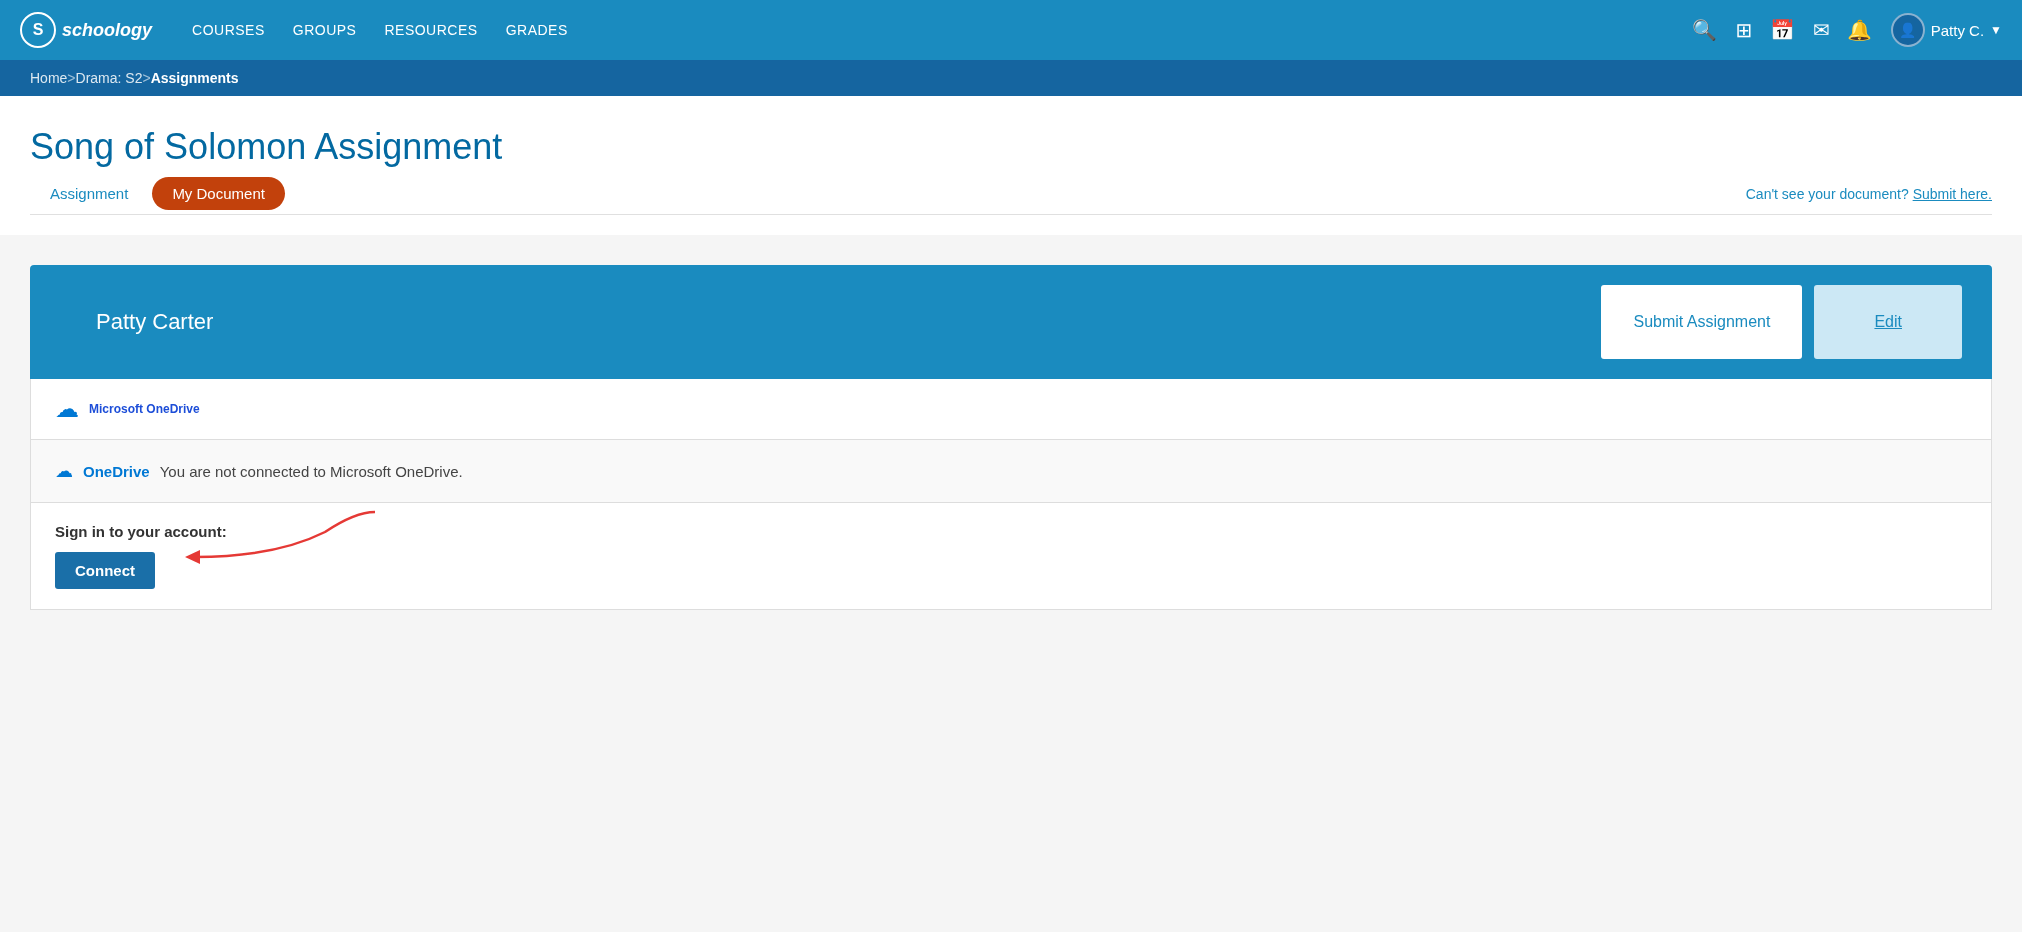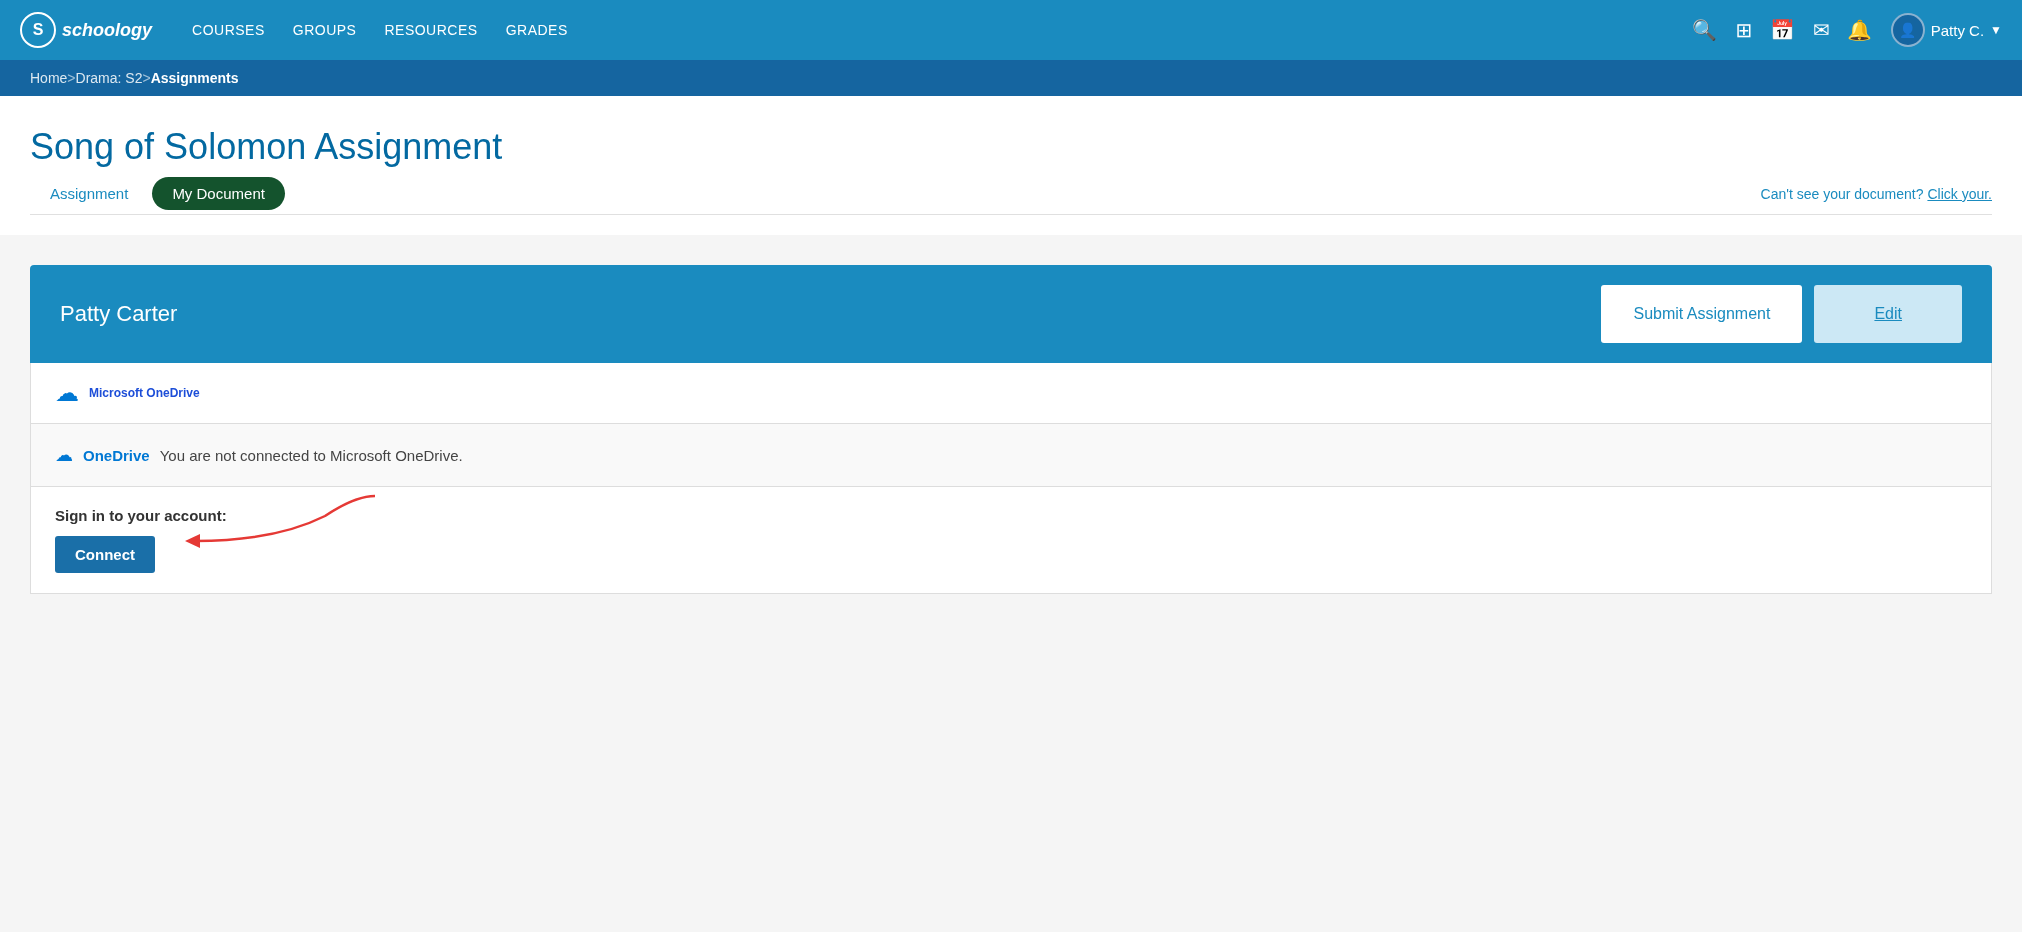--- a/index.html
+++ b/index.html
@@ -126,21 +126,21 @@
       border-radius: 20px;
       font-size: 15px;
       cursor: pointer;
       text-decoration: none;
     }
     .tab-inactive {
       color: #1a8bbf;
       background: transparent;
     }
     .tab-active {
-      background: #14532d;
+      background: #c2410c;
       color: white;
       font-weight: 500;
     }
     .cant-see {
       font-size: 14px;
       color: #1a8bbf;
     }
     .cant-see-link {
       color: #1a8bbf;
       text-decoration: underline;
@@ -159,30 +159,31 @@
       padding: 20px 30px;
       display: flex;
       align-items: center;
       justify-content: space-between;
       border-radius: 4px 4px 0 0;
     }
     .student-name {
       color: white;
       font-size: 22px;
       font-weight: 400;
+      margin-left: 36px;
     }
     .header-buttons {
       display: flex;
       gap: 12px;
     }
     .btn-submit {
       background: white;
       color: #1a8bbf;
       border: none;
-      padding: 20px 32px;
+      padding: 28px 32px;
       font-size: 16px;
       border-radius: 3px;
       cursor: pointer;
       font-weight: 400;
     }
     .btn-edit {
       background: #cce8f5;
       color: #1a8bbf;
       border: none;
       padding: 4px 60px;
@@ -317,21 +318,21 @@
 <div class="main-content">
   <h1 class="page-title">Song of Solomon Assignment</h1>
 
   <div class="tabs-row">
     <div class="tabs-left">
       <a href="#" class="tab tab-inactive">Assignment</a>
       <a href="#" class="tab tab-active">My Document</a>
     </div>
     <div class="cant-see">
       <span>Can't see your document?</span>
-      <a href="#" class="cant-see-link">Click your.</a>
+      <a href="#" class="cant-see-link">Submit here.</a>
     </div>
   </div>
 </div>
 
 <div style="padding: 0 30px; background: #f5f5f5; padding-bottom: 40px;">
   <div class="document-section">
 
     <div class="assignment-header">
       <span class="student-name">Patty Carter</span>
       <div class="header-buttons">

